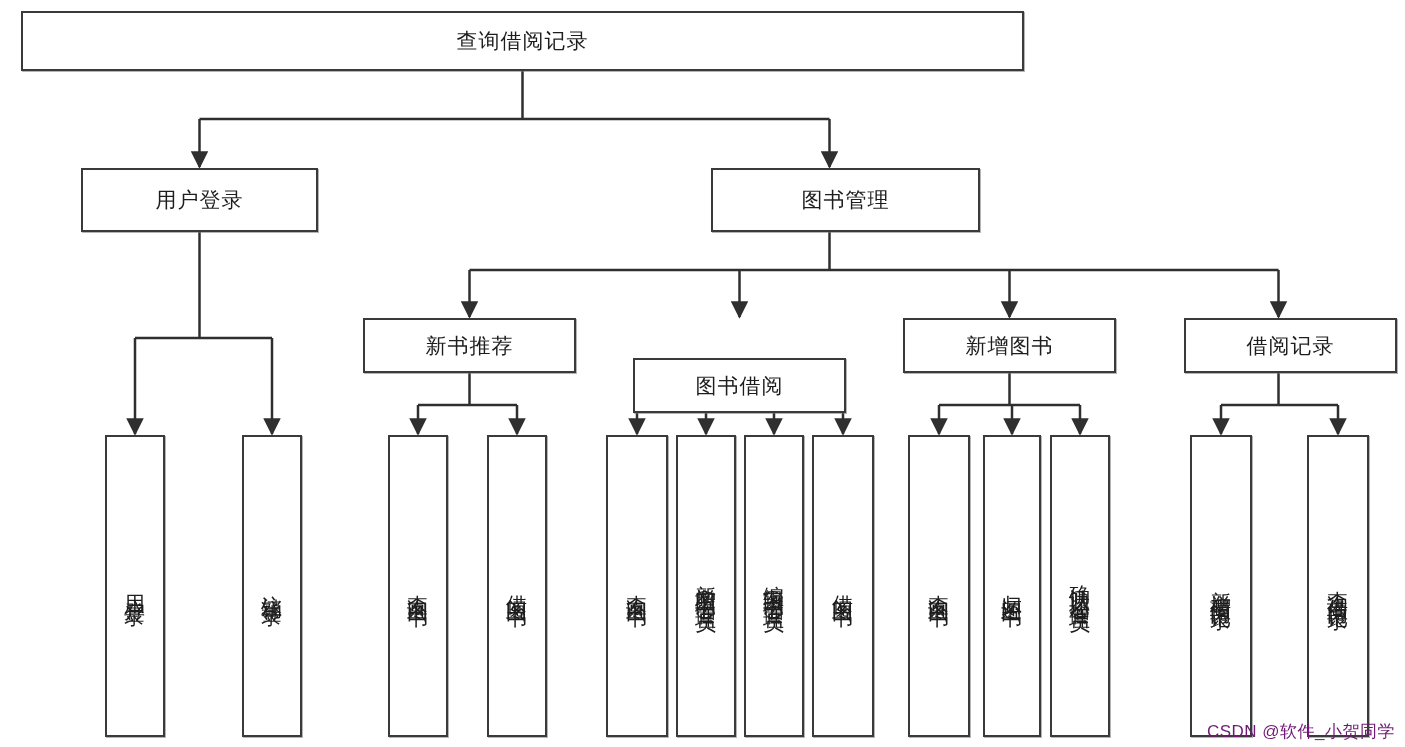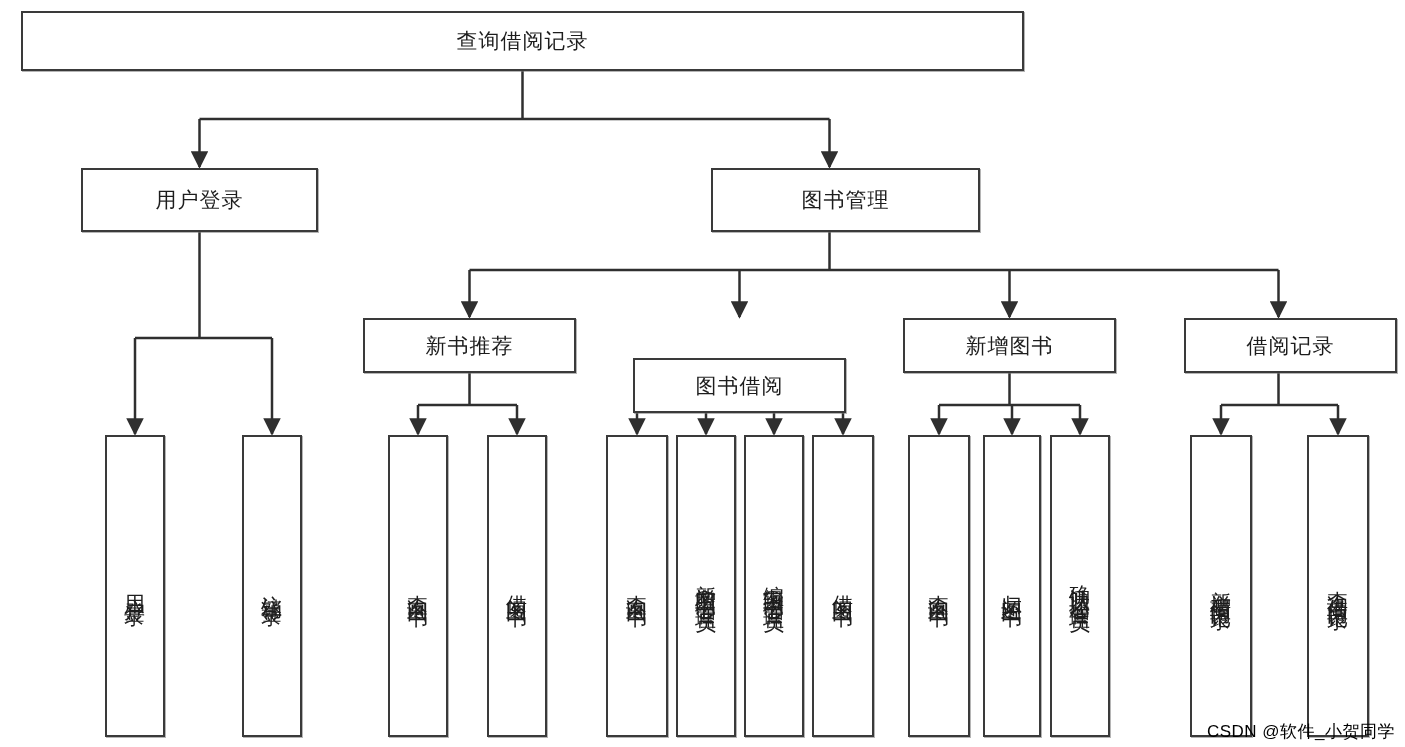--- a/index.html
+++ b/index.html
@@ -53,21 +53,21 @@
     text-align: center;
   }
   .node .label {
     pointer-events: none;
   }
   .watermark {
     position: absolute;
     right: 10px;
     bottom: 4px;
     font-size: 17px;
-    color: #000000;
+    color: #701a75;
     letter-spacing: 0.5px;
     white-space: nowrap;
   }
 </style>
 </head>
 <body>
 
 <div id="diagram-canvas">
   <svg class="edges" viewBox="0 0 1405 747" preserveAspectRatio="none">
     <defs>

